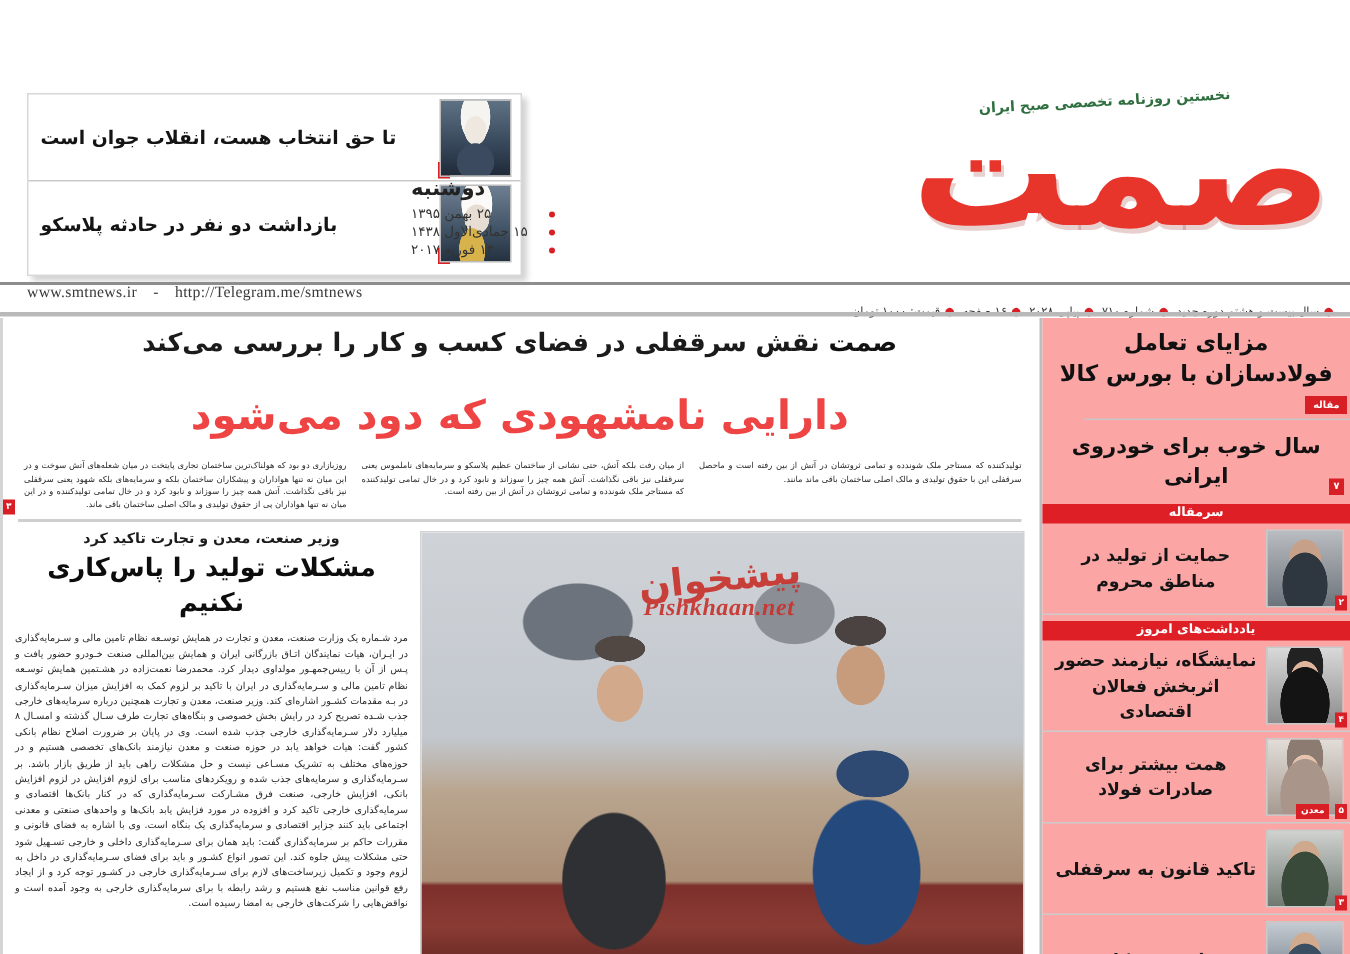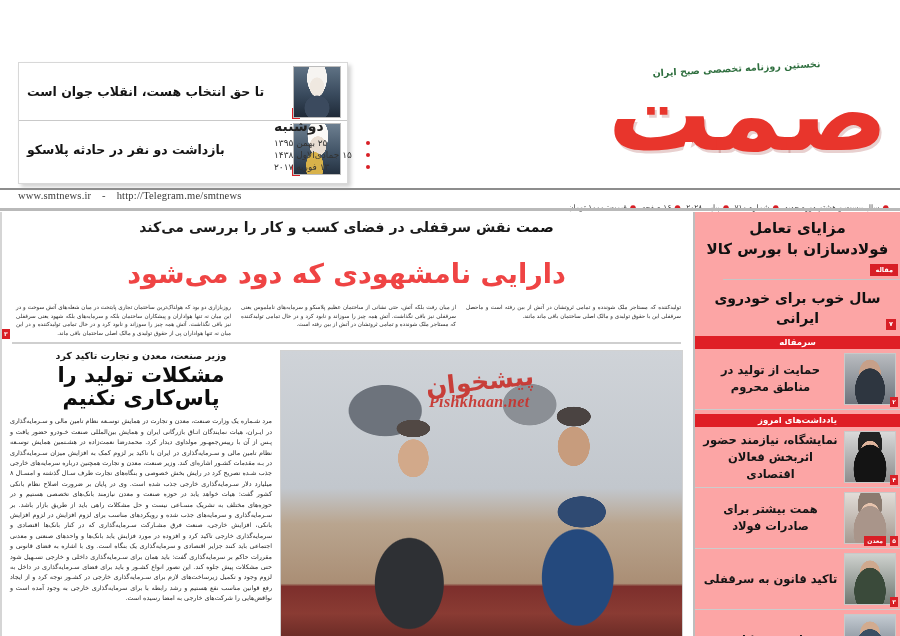--- a/index.html
+++ b/index.html
@@ -415,21 +415,21 @@
   
   .main-col {
     position: absolute;
     left: 0;
     top: 0;
     width: 693px;
     height: 424px;
   }
   .kicker {
     text-align: center;
-    font-size: 14px;
+    font-size: 17px;
     font-weight: bold;
     color: #1b1b1b;
     margin: 7px 0 14px 0;
     letter-spacing: -0.2px;
   }
   .kicker .brandmark {
     display: inline-block;
     color: #111;
     font-weight: bold;
   }
@@ -489,21 +489,21 @@
   }
   .art-kicker {
     text-align: center;
     font-size: 9.5px;
     font-weight: bold;
     color: #1b1b1b;
     margin-bottom: 3px;
   }
   .art-head {
     text-align: center;
-    font-size: 21px;
+    font-size: 17px;
     line-height: 23px;
     font-weight: bold;
     color: #0d0d0d;
     margin-bottom: 6px;
     letter-spacing: -0.3px;
   }
   .art-body {
     font-size: 6.4px;
     line-height: 10.4px;
     text-align: justify;

